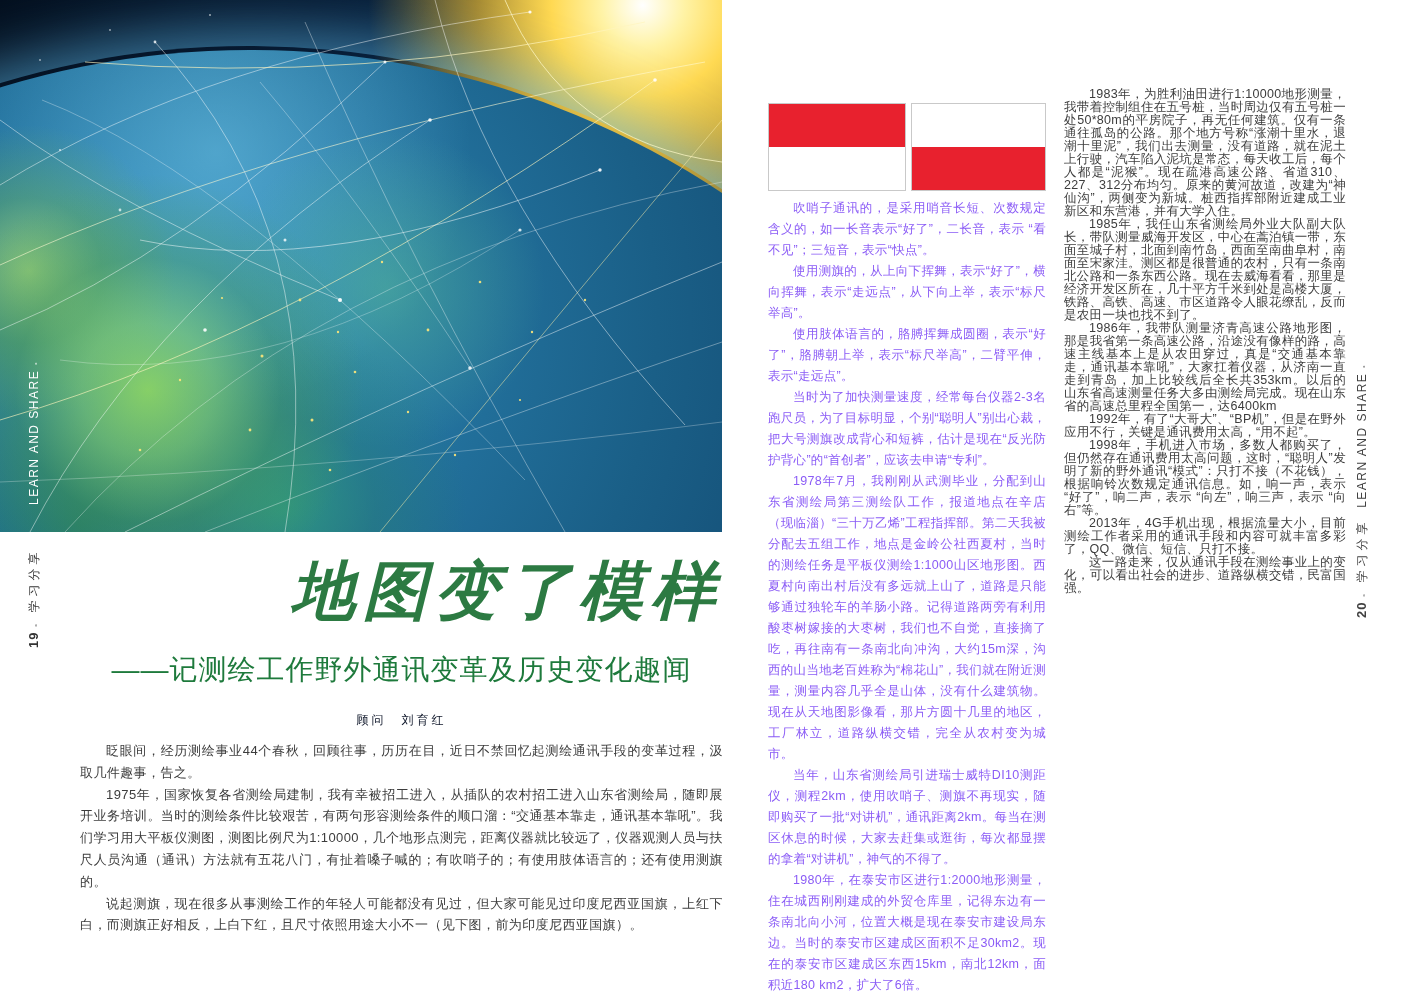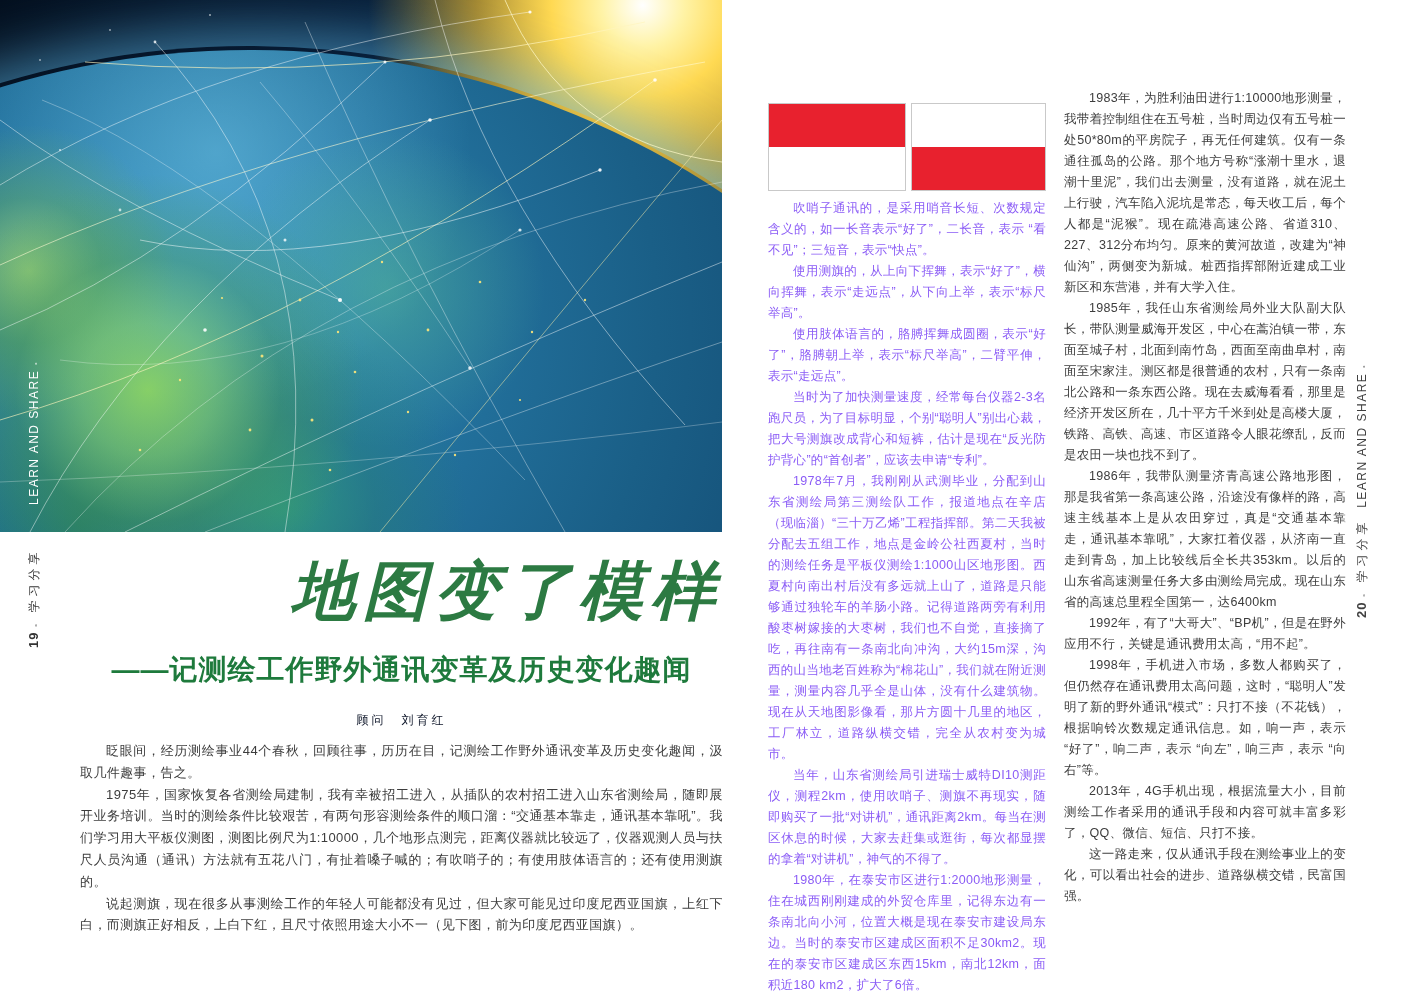--- a/index.html
+++ b/index.html
@@ -45,21 +45,21 @@
   #strip-left-dark  { left:24px; top:648px; color:#333333; }
   #strip-right      { left:1352px; top:618px; color:#3f3f3f; }
   
   .title {
     position:absolute; left:80px; top:548px; width:643px; text-align:right;
     font-family:"DejaVu Serif", serif; font-style:italic; font-weight:bold;
     font-size:64px; letter-spacing:8px; color:#2c7a42;
   }
   .subtitle {
     position:absolute; left:40px; top:651px; width:723px; text-align:center;
-    font-weight:bold; font-size:28px; letter-spacing:1px; color:#1e7a3c;
+    font-weight:normal; font-size:28px; letter-spacing:1px; color:#1e7a3c;
   }
   .byline {
     position:absolute; left:80px; top:712px; width:643px; text-align:center;
     font-size:12px; letter-spacing:3px; color:#0f172a;
   }
   .body-col p { margin:0; text-indent:2em; text-align:justify; }
   #left-body {
     position:absolute; left:80px; top:740px; width:643px;
     font-size:13px; line-height:21.8px; color:#3c3c3c; letter-spacing:.4px;
   }
@@ -69,21 +69,21 @@
   .flag .top { top:0; } .flag .bottom { top:50%; }
   .red { background:#e8212e; } .white { background:#ffffff; }
   #flag-indonesia { left:768px; width:138px; }
   #flag-survey    { left:911px; width:135px; }
   #col1 {
     position:absolute; left:768px; top:198px; width:278px;
     font-size:12.5px; line-height:21px; color:#8b5cf6; letter-spacing:.3px;
   }
   #col2 {
     position:absolute; left:1064px; top:88px; width:282px;
-    font-size:12.5px; line-height:21px; color:#3c3c3c; letter-spacing:.3px;
+    font-size:12.5px; line-height:13px; color:#3c3c3c; letter-spacing:.3px;
   }
 </style>
 </head>
 <body>
 
 <div class="spread">
 
   <div class="hero">
     <div class="earth-limb"></div>
     <div class="earth"></div>
@@ -156,21 +156,21 @@
   </div>
   <div class="v-strip" id="strip-left-dark">
     <span class="pgnum">19</span><span class="sep">。</span><span class="cn">学习分享</span>
   </div>
 
   <div class="title">地图变了模样</div>
   <div class="subtitle">——记测绘工作野外通讯变革及历史变化趣闻</div>
   <div class="byline">顾问　刘育红</div>
 
   <div class="body-col" id="left-body">
-    <p>眨眼间，经历测绘事业44个春秋，回顾往事，历历在目，记测绘工作野外通讯变革及历史变化趣闻，汲取几件趣事，告之。</p>
+    <p>眨眼间，经历测绘事业44个春秋，回顾往事，历历在目，近日不禁回忆起测绘通讯手段的变革过程，汲取几件趣事，告之。</p>
     <p>1975年，国家恢复各省测绘局建制，我有幸被招工进入，从插队的农村招工进入山东省测绘局，随即展开业务培训。当时的测绘条件比较艰苦，有两句形容测绘条件的顺口溜：“交通基本靠走，通讯基本靠吼”。我们学习用大平板仪测图，测图比例尺为1:10000，几个地形点测完，距离仪器就比较远了，仪器观测人员与扶尺人员沟通（通讯）方法就有五花八门，有扯着嗓子喊的；有吹哨子的；有使用肢体语言的；还有使用测旗的。</p>
     <p>说起测旗，现在很多从事测绘工作的年轻人可能都没有见过，但大家可能见过印度尼西亚国旗，上红下白，而测旗正好相反，上白下红，且尺寸依照用途大小不一（见下图，前为印度尼西亚国旗）。</p>
   </div>
 
   <div class="flag" id="flag-indonesia">
     <div class="half top red"></div>
     <div class="half bottom white"></div>
   </div>
   <div class="flag" id="flag-survey">
     <div class="half top white"></div>

